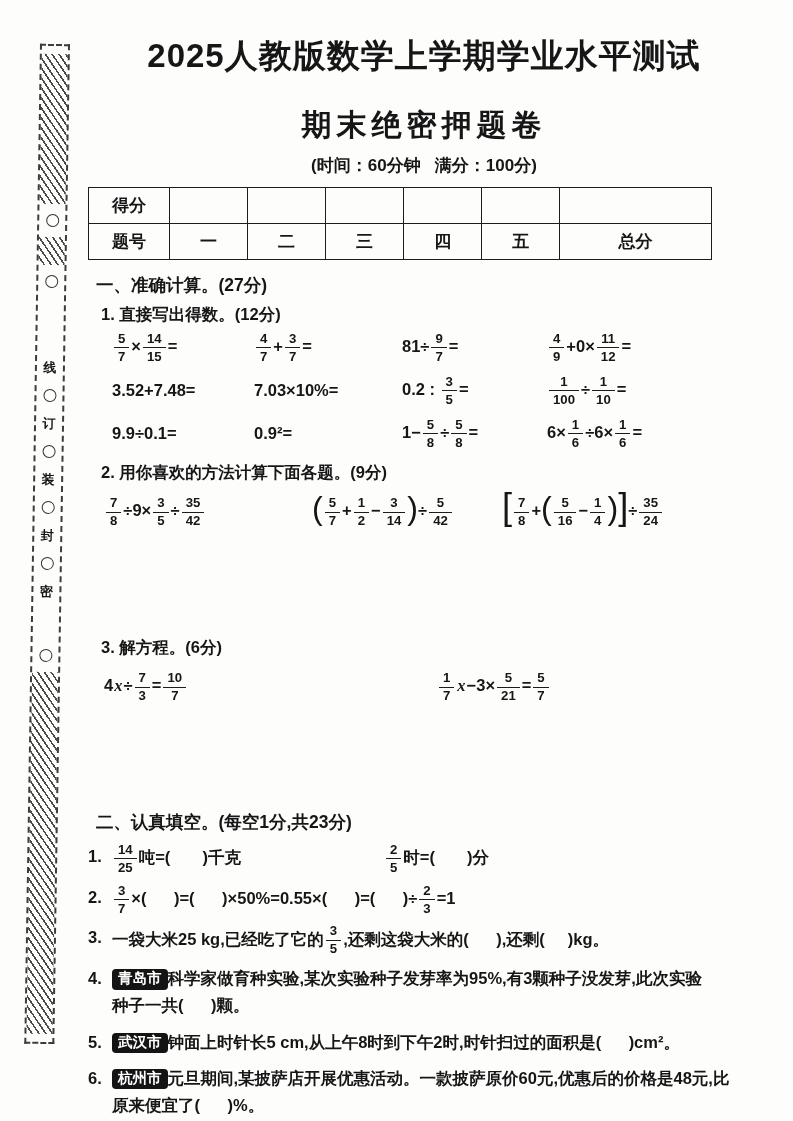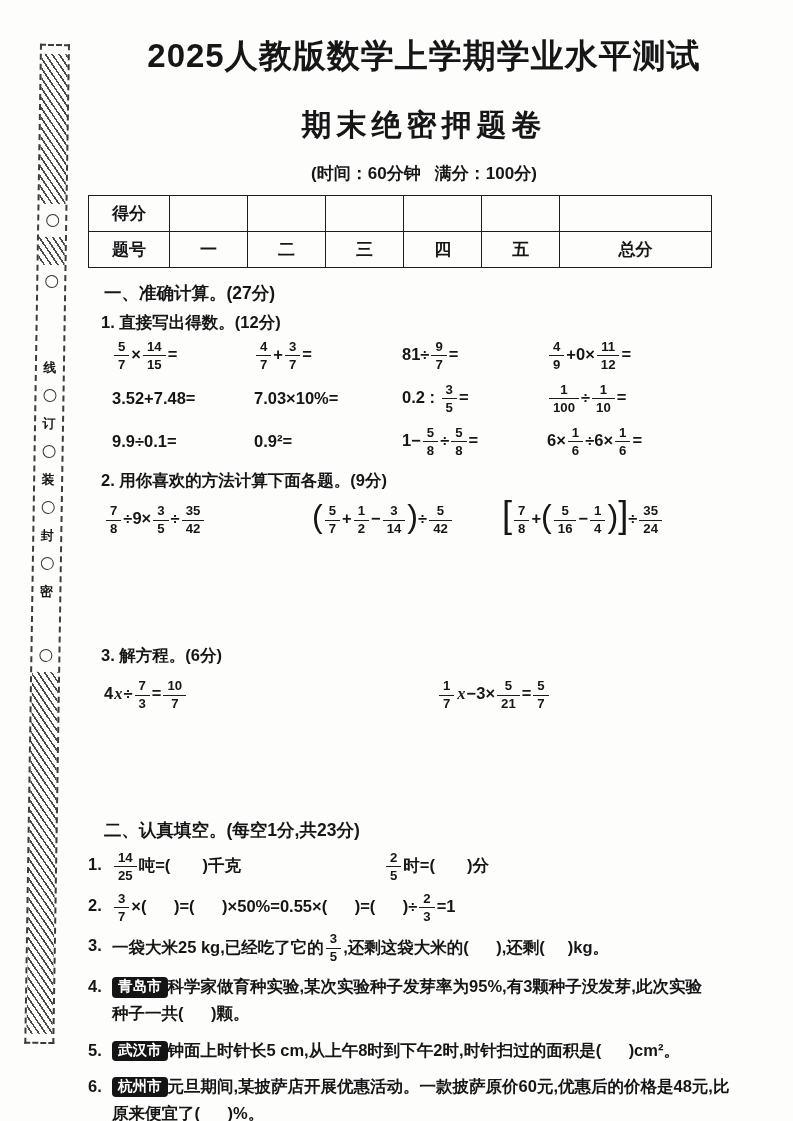--- a/index.html
+++ b/index.html
@@ -19,31 +19,31 @@
   .hatch-a{height:150px;}
   .hatch-b{height:28px;}
   .hatch-c{flex:1;}
   .seal-circle{width:11px;height:11px;border:1.6px solid #333;border-radius:50%;margin:10px 0;flex:none;}
   .seal-char{font-size:13px;font-weight:700;margin:5px 0;line-height:1;}
   .seal-gap-a{height:58px;flex:none;}
   .seal-gap-b{height:36px;flex:none;}
   
   .content{position:absolute;left:88px;top:34px;width:672px;}
   .page-title{font-size:33px;font-weight:800;text-align:center;margin:0;letter-spacing:1px;}
-  .page-subtitle{font-size:30px;font-weight:800;text-align:center;margin:26px 0 16px;letter-spacing:5px;}
+  .page-subtitle{font-size:30px;font-weight:800;text-align:center;margin:26px 0 8px;letter-spacing:5px;}
   .exam-info{font-size:17px;font-weight:700;text-align:center;}
   
   table.score{border-collapse:collapse;margin-top:10px;width:624px;}
   table.score td{
     border:1.7px solid #1d1d1d;height:35px;text-align:center;
     font-size:17px;font-weight:700;padding:0;
   }
   table.score td:first-child{width:80px;}
   
-  .sec-heading{font-size:17.5px;font-weight:800;margin:13px 16px 0;}
+  .sec-heading{font-size:17.5px;font-weight:800;margin:13px 8px 0;}
   .sub-heading{font-size:16.5px;font-weight:700;margin:7px 0 0 13px;}
   .qrow{display:grid;grid-template-columns:142px 148px 145px 1fr;padding-left:24px;
         align-items:center;height:43px;font-size:16.5px;font-weight:600;}
   .q2row{display:grid;grid-template-columns:208px 190px 1fr;padding-left:16px;
         align-items:center;height:52px;font-size:16.5px;font-weight:600;margin-top:2px;}
   .q3row{display:grid;grid-template-columns:285px 1fr;padding-left:16px;
         align-items:center;height:52px;font-size:16.5px;font-weight:600;margin-top:2px;gap:48px;}
   .workspace-a{height:92px;}
   .workspace-b{height:84px;}
   

